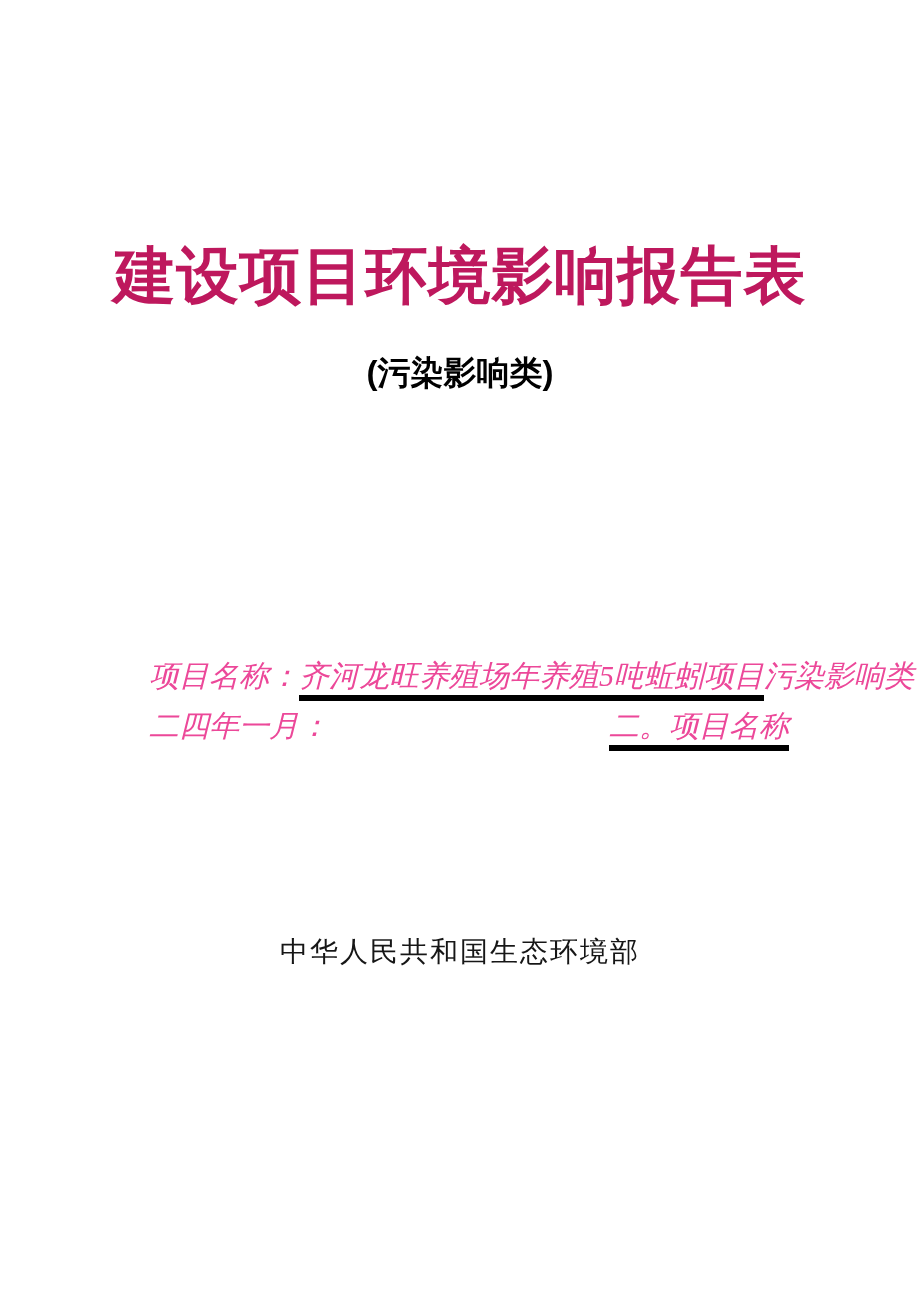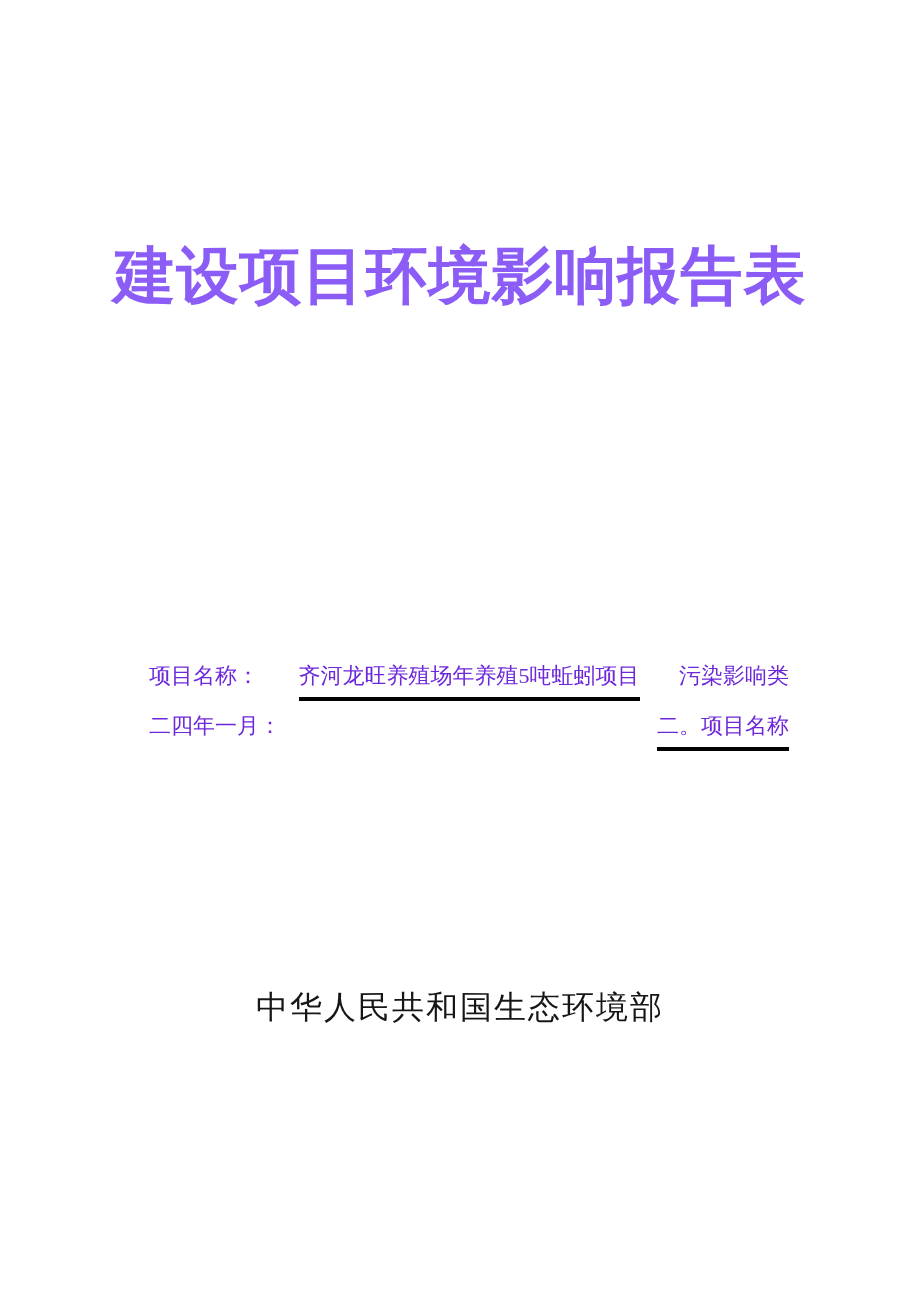--- a/index.html
+++ b/index.html
@@ -19,21 +19,21 @@
     position: absolute;
     top: 243px;
     left: 0;
     width: 920px;
     text-align: center;
     font-family: "Liberation Sans", "DejaVu Sans", sans-serif;
     font-weight: 700;
     font-size: 62px;
     line-height: 66px;
     letter-spacing: 1px;
-    color: #8b5cf6;
+    color: #be185d;
     white-space: nowrap;
   }
   .doc-subtitle {
     position: absolute;
     top: 354px;
     left: 0;
     width: 920px;
     text-align: center;
     font-family: "Liberation Sans", "DejaVu Sans", sans-serif;
     font-weight: 700;
@@ -41,57 +41,59 @@
     line-height: 38px;
     color: #000000;
     white-space: nowrap;
   }
   .project-info {
     position: absolute;
     top: 651px;
     left: 149px;
     width: 640px;
     font-family: "Liberation Serif", "DejaVu Serif", serif;
-    font-size: 22px;
-    color: #6d28d9;
+    font-size: 30px;
+    color: #ec4899;
     font-weight: 500;
+    font-style: italic;
   }
   .info-line {
     height: 50px;
     line-height: 50px;
     white-space: nowrap;
     display: flex;
     justify-content: space-between;
   }
   .info-line span { display: inline-block; }
   .u {
-    border-bottom: 4px solid #000000;
+    border-bottom: 6px solid #000000;
     padding-bottom: 1px;
   }
   .ministry {
     position: absolute;
-    top: 993px;
+    top: 935px;
     left: 0;
     width: 920px;
     text-align: center;
-    font-family: Liberation Mono, monospace;
-    font-size: 32px;
+    font-family: Liberation Sans, sans-serif;
+    font-size: 28px;
     line-height: 34px;
     letter-spacing: 2px;
     color: #161616;
     white-space: nowrap;
   }
 </style>
 </head>
 <body>
 
 <div class="page">
 
   <div class="doc-title">建设项目环境影响报告表</div>
 
+  <div class="doc-subtitle">(污染影响类)</div>
 
   <div class="project-info">
     <div class="info-line">
       <span>项目名称：</span>
         <span class="u">齐河龙旺养殖场年养殖5吨蚯蚓项目</span>
         <span>污染影响类</span>
     </div>
     <div class="info-line">
         <span>二四年一月：</span>
         <span class="u">二。项目名称</span>

